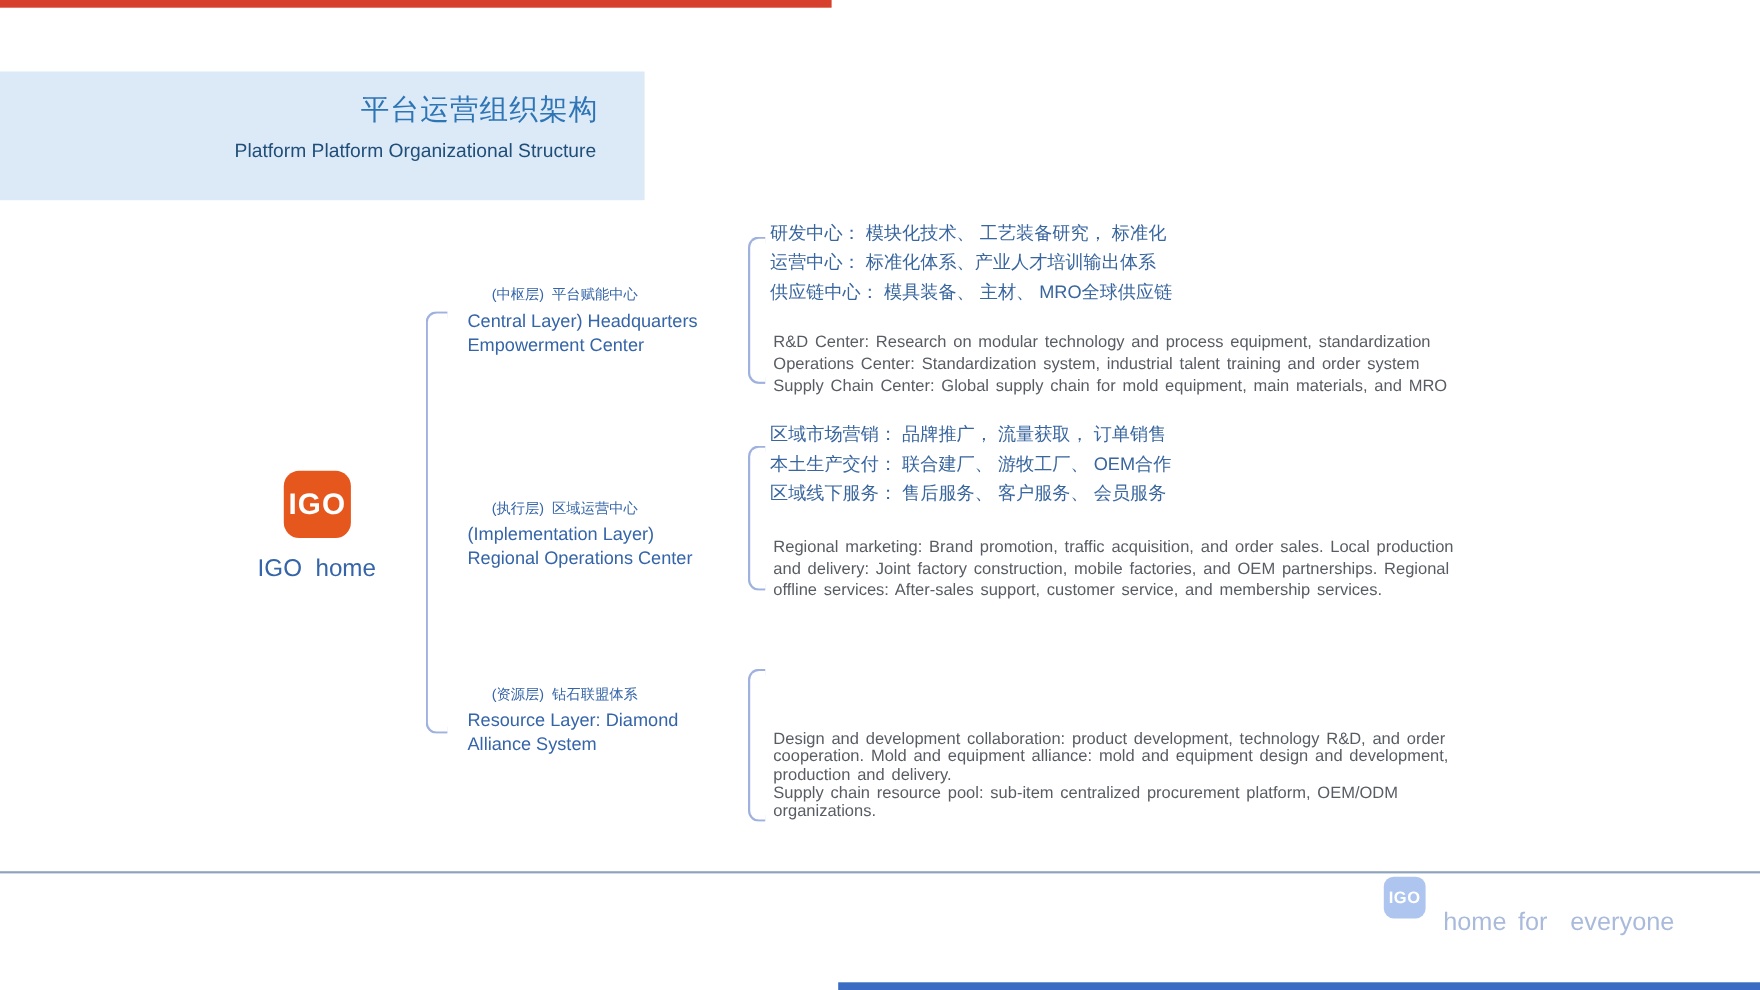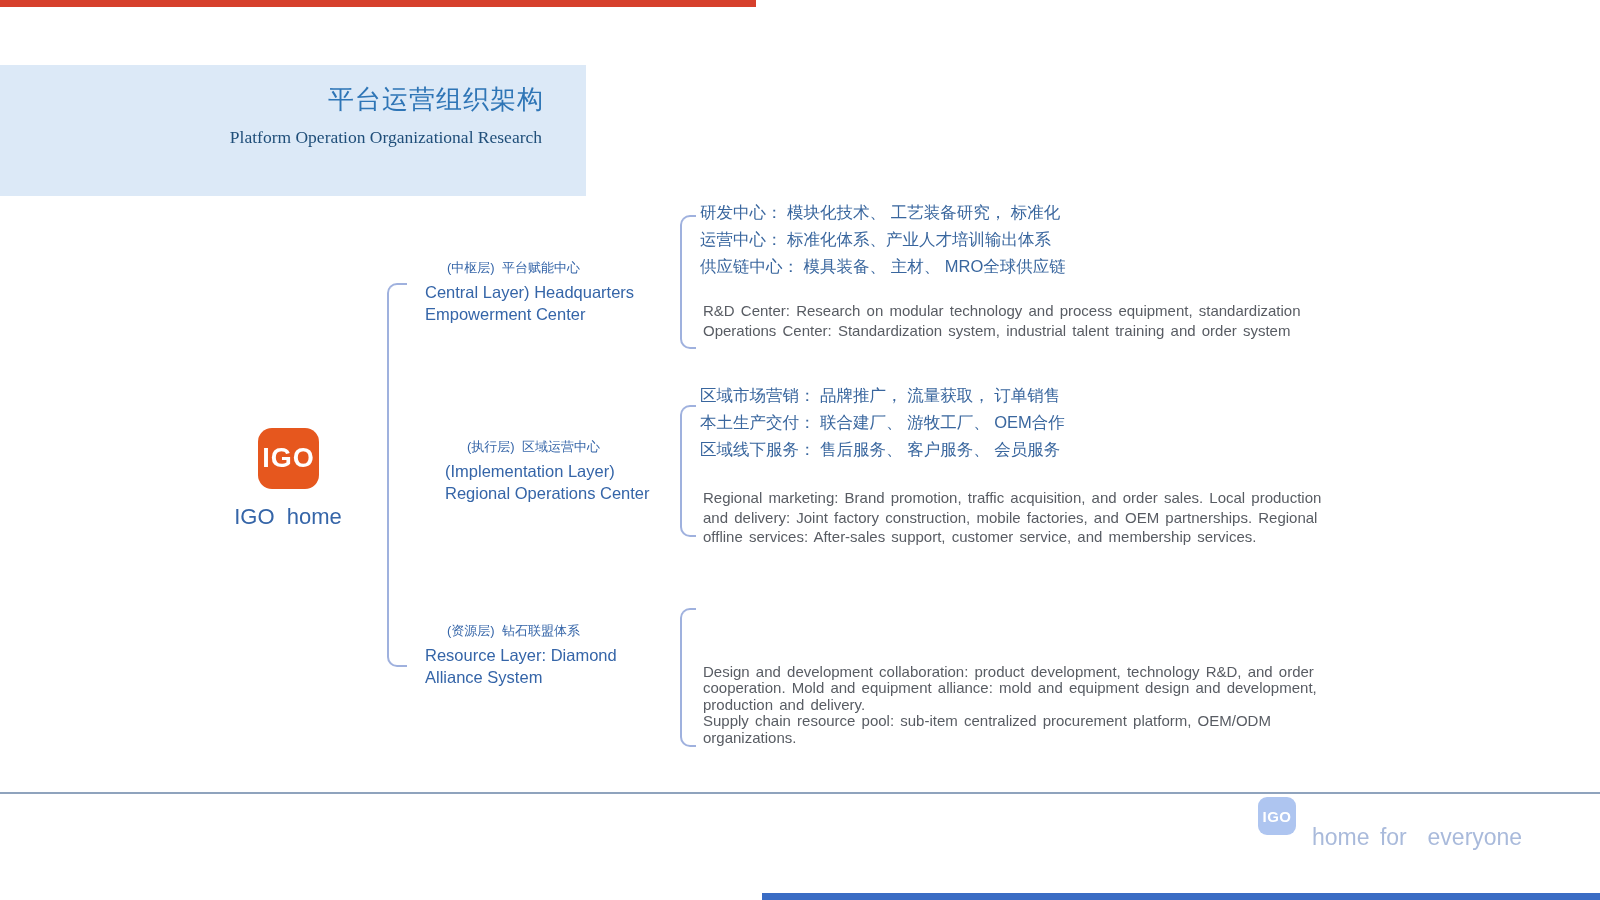--- a/index.html
+++ b/index.html
@@ -5,21 +5,21 @@
   html,body{margin:0;padding:0;background:#fff;}
   .slide{
     position:relative;width:1600px;height:900px;background:#fff;overflow:hidden;
     font-family:"Liberation Sans","DejaVu Sans",sans-serif;
   }
   .pre{white-space:pre-wrap;}
   
   .top-bar{position:absolute;left:0;top:0;width:756px;height:7px;background:var(--top_bar_red,#d6402c);}
   .bottom-bar{position:absolute;left:762px;bottom:0;width:838px;height:7px;background:var(--bottom_bar_blue,#3a6cc4);}
   
-  .header-box{position:absolute;left:0;top:65px;width:586px;height:131px;background:var(--header_bg,#dce9f7);font-family:Liberation Serif, serif;}
+  .header-box{position:absolute;left:0;top:65px;width:586px;height:117px;background:var(--header_bg,#dce9f7);}
   .header-box .title{
     margin-top:17px;padding-right:42px;text-align:right;
     font-size:26px;letter-spacing:1px;color:var(--title_blue,#2e75b6);
   }
   .header-box .subtitle{
     margin-top:10px;padding-right:44px;text-align:right;
     font-size:17.5px;color:var(--subtitle_blue,#1f4e79);
   }
   
   .logo-box{
@@ -37,21 +37,21 @@
     border-radius:10px 0 0 10px;background:transparent;
   }
   .bracket.main{left:387px;top:283px;width:18px;height:380px;}
   .bracket.b1{left:680px;top:215px;width:14px;height:130px;}
   .bracket.b2{left:680px;top:405px;width:14px;height:128px;}
   .bracket.b3{left:680px;top:608px;width:14px;height:135px;}
   
   .node{position:absolute;left:425px;width:240px;color:var(--node_blue,#3565a8);font-size:16.5px;line-height:22px;}
   .node .cn{font-size:13px;padding-left:22px;margin-bottom:2px;}
   .node.n1{top:257px;}
-  .node.n2{top:436px;margin-left:20px;}
+  .node.n2{top:451px;}
   .node.n3{top:620px;}
   
   .dcn{position:absolute;left:700px;color:var(--detail_cn_blue,#39669e);font-size:16.5px;line-height:27px;}
   .dcn.c1{top:199px;}
   .dcn.c2{top:382px;}
   .dcn.c3{top:594px;line-height:24.5px;}
   .den{position:absolute;left:703px;color:var(--detail_en_gray,#585c63);font-size:15px;line-height:20px;word-spacing:2px;}
   .den.e1{top:301px;}
   .den.e2{top:488px;width:625px;line-height:19.5px;}
   .den.e3{top:664px;width:628px;line-height:16.4px;}
@@ -72,21 +72,21 @@
 </head>
 <body>
 
 <div class="slide">
 
   <div class="top-bar"></div>
   <div class="bottom-bar"></div>
 
   <div class="header-box">
     <div class="title">平台运营组织架构</div>
-    <div class="subtitle">Platform Operation Organizational Research</div>
+    <div class="subtitle">Platform Platform Organizational Structure</div>
   </div>
 
   <div class="logo-box">
     <span>IGO</span>
   </div>
   <div class="logo-caption pre">IGO  home</div>
 
   <div class="bracket main"></div>
   <div class="bracket b1"></div>
   <div class="bracket b2"></div>
@@ -111,20 +111,21 @@
   </div>
 
   <div class="dcn c1">
     <div class="pre">研发中心： 模块化技术、 工艺装备研究， 标准化</div>
     <div class="pre">运营中心： 标准化体系、产业人才培训输出体系</div>
     <div class="pre">供应链中心： 模具装备、 主材、 MRO全球供应链</div>
   </div>
   <div class="den e1">
     <div>R&amp;D Center: Research on modular technology and process equipment, standardization</div>
     <div>Operations Center: Standardization system, industrial talent training and order system</div>
+    <div>Supply Chain Center: Global supply chain for mold equipment, main materials, and MRO</div>
   </div>
 
   <div class="dcn c2">
     <div class="pre">区域市场营销： 品牌推广， 流量获取， 订单销售</div>
     <div class="pre">本土生产交付： 联合建厂、 游牧工厂、 OEM合作</div>
     <div class="pre">区域线下服务： 售后服务、 客户服务、 会员服务</div>
   </div>
   <div class="den e2">Regional marketing: Brand promotion, traffic acquisition, and order sales. Local production and delivery: Joint factory construction, mobile factories, and OEM partnerships. Regional offline services: After-sales support, customer service, and membership services.</div>
 
   <div class="den e3">

